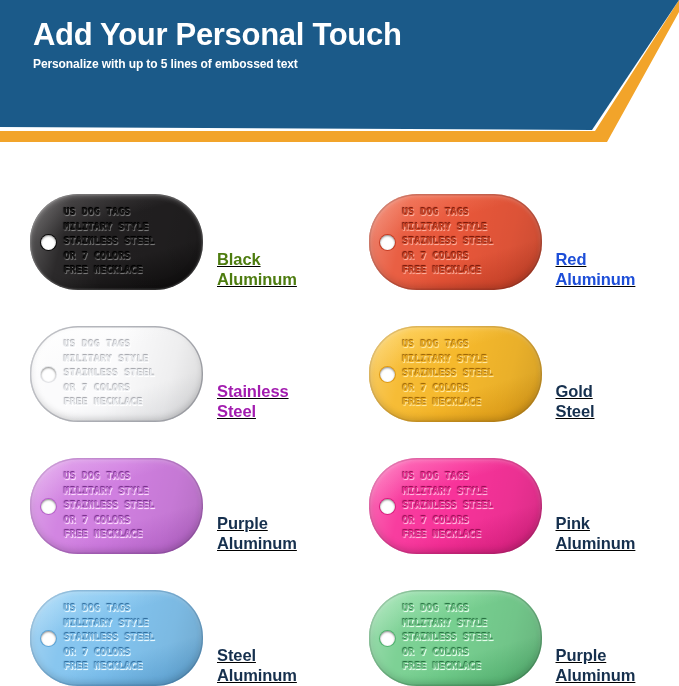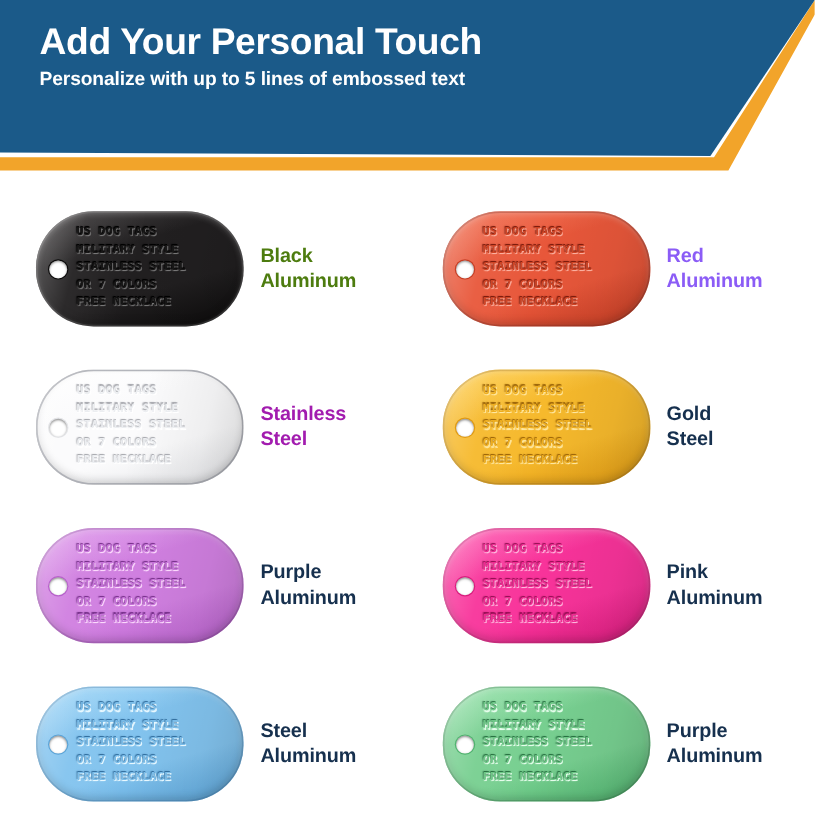--- a/index.html
+++ b/index.html
@@ -23,41 +23,42 @@
     color:#ffffff;
     font-size:31px;
     font-weight:bold;
     letter-spacing:-0.3px;
     line-height:1.08;
     margin:0 0 6px 0;
     white-space:nowrap;
   }
   .banner-sub{
     color:#ffffff;
-    font-size:16px;
+    font-size:12px;
     font-weight:bold;
     line-height:1.28;
     margin:0;
     letter-spacing:-0.1px;
   }
   .banner-sub span{display:block;white-space:nowrap;}
 
   
   .grid{
     position:absolute;
     left:0;top:158px;
     width:679px;height:528px;
     display:grid;
     grid-template-columns:1fr 1fr;
     grid-template-rows:repeat(4,1fr);
   }
   .cell{
     display:flex;
-    align-items:center;
+    align-items:flex-end;
     position:relative;
+    text-decoration:underline;
   }
   .cell.left{padding-left:30px;}
   .cell.right{padding-left:29px;}
 
   
   .tag-wrap{
     position:relative;
     width:173px;height:96px;
     flex:0 0 auto;
   }
@@ -148,21 +149,21 @@
           <div class="tag-text" style="color: rgb(207, 69, 38); text-shadow: rgba(120, 25, 10, 0.85) 0px -1px 0px, rgba(255, 190, 175, 0.7) 1px 1px 0px, rgba(255, 190, 175, 0.7) 0px 1px 1px, rgba(120, 25, 10, 0.85) -1px -1px 1px;">
             <span>US DOG TAGS</span>
             <span>MILITARY STYLE</span>
             <span>STAINLESS STEEL</span>
             <span>OR 7 COLORS</span>
             <span>FREE NECKLACE</span>
           </div>
           <div class="tag-hole" style="background: rgb(255, 255, 255); box-shadow: rgba(0, 0, 0, 0.45) 0px 1px 2px inset, rgb(198, 61, 36) 0px 0px 0px 1px;"></div>
         </div>
       </div>
-      <div class="tag-label" style="color: #8b5cf6;">
+      <div class="tag-label" style="color: #1d4ed8;">
         <span>Red</span>
         <span>Aluminum</span>
       </div>
     </div>
     <div class="cell left">
       <div class="tag-wrap">
         <div class="tag" style="background: linear-gradient(164deg, rgb(255, 255, 255) 0%, rgb(251, 251, 252) 34%, rgb(251, 251, 252) 64%, rgb(227, 228, 231) 100%); box-shadow: rgba(160, 163, 170, 0.8) 0px 0px 0px 1.4px inset, rgba(255, 255, 255, 0.28) 0px 2px 5px inset, rgba(0, 0, 0, 0.18) 0px -3px 7px inset;">
           <div class="tag-sheen" style="background: linear-gradient(104deg, rgba(255, 255, 255, 0.3) 0%, rgba(255, 255, 255, 0.05) 22%, rgba(255, 255, 255, 0) 48%, rgba(0, 0, 0, 0.05) 78%, rgba(0, 0, 0, 0.14) 100%);"></div>
           <div class="tag-text" style="color: rgb(236, 238, 241); text-shadow: rgba(150, 152, 158, 0.6) 0px -1px 0px, rgba(255, 255, 255, 0.95) 1px 1px 0px, rgba(255, 255, 255, 0.95) 0px 1px 1px, rgba(150, 152, 158, 0.6) -1px -1px 1px;">
             <span>US DOG TAGS</span>

